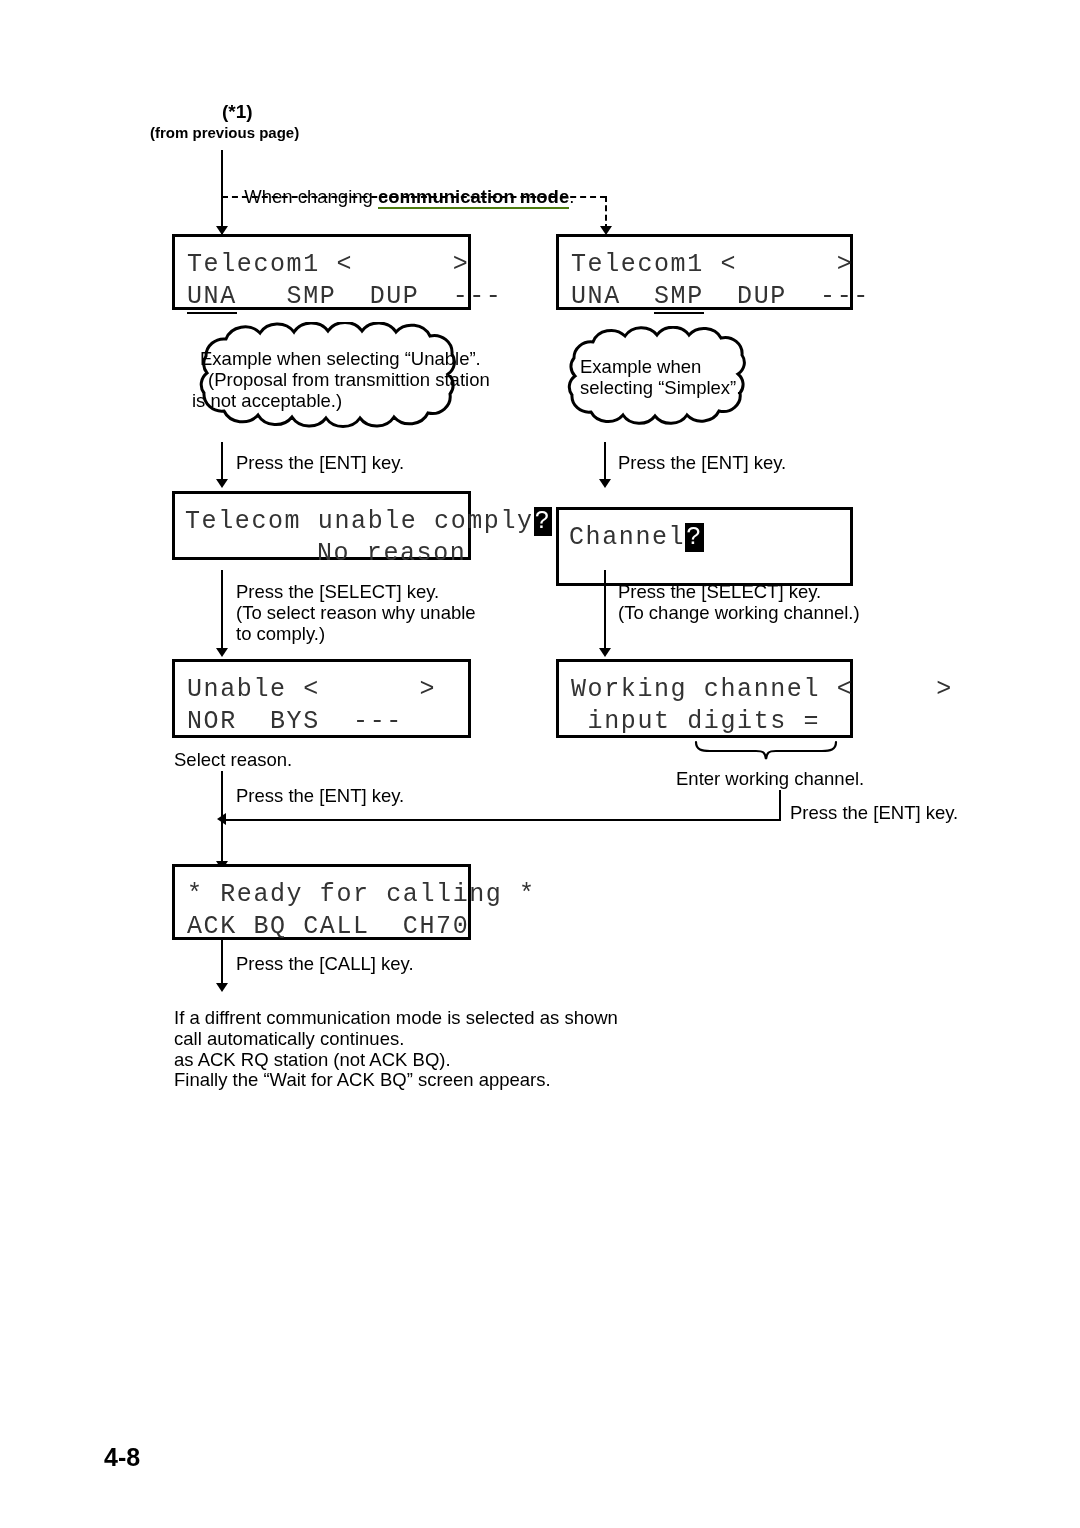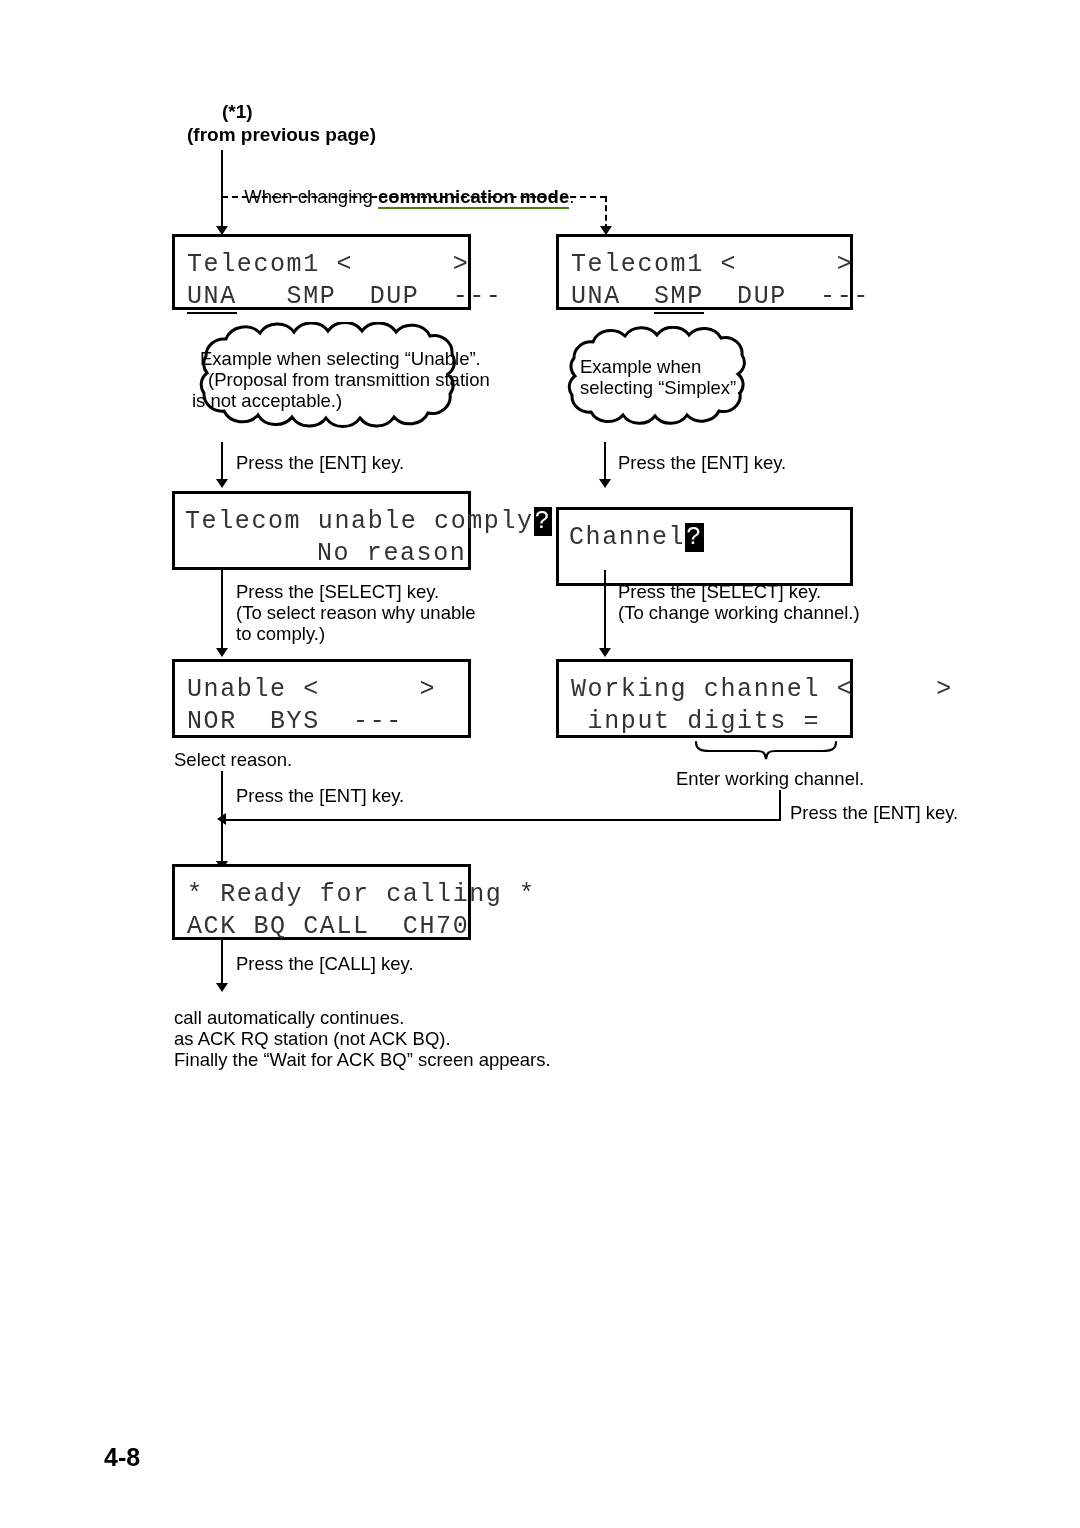--- a/index.html
+++ b/index.html
@@ -9,21 +9,21 @@
     -webkit-font-smoothing:antialiased;
   }
   .abs{position:absolute;}
   .sans{font-family:"Liberation Sans", sans-serif;}
 
   
   .hdr-star{
     left:222px;top:101px;font-size:19px;font-weight:bold;letter-spacing:0px;
   }
   .hdr-prev{
-    left:150px;top:124px;font-size:19px;font-weight:bold;margin-left:37px;
+    left:150px;top:124px;font-size:15px;font-weight:bold;
   }
 
   
   .txt{font-size:18.5px;line-height:21px;white-space:pre;}
 
   
   .lcd{
     position:absolute;border:3px solid #000;background:#fff;box-sizing:border-box;
   }
   .lcd .line{
@@ -142,21 +142,21 @@
 </div>
 
 <div class="vline" style="left:221px;top:442px;height:44px;"></div>
 <div class="arrow-d" style="left:216px;top:479px;"></div>
 <div class="abs txt sans" style="left:236px;top:452px;">Press the [ENT] key.</div>
 
 <div class="vline" style="left:604px;top:442px;height:44px;"></div>
 <div class="arrow-d" style="left:599px;top:479px;"></div>
 <div class="abs txt sans" style="left:618px;top:452px;">Press the [ENT] key.</div>
 
-<div class="lcd" style="left:172px;top:491px;width:299px;height:79px;">
+<div class="lcd" style="left:172px;top:491px;width:299px;height:69px;">
   <div class="line" style="left:10px;top:13px;"><span>Telecom unable comply</span><span class="inv">?</span></div>
   <div class="line" style="left:142px;top:45px;">No reason</div>
 </div>
 
 <div class="lcd" style="left:556px;top:491px;width:297px;height:79px;margin-top:16px;">
   <div class="line" style="left:10px;top:13px;"><span>Channel</span><span class="inv">?</span></div>
   <div class="line" style="left:10px;top:45px;"></div>
 </div>
 
 <div class="vline" style="left:221px;top:570px;height:85px;"></div>
@@ -201,18 +201,19 @@
 <div class="lcd" style="left:172px;top:864px;width:299px;height:76px;">
   <div class="line" style="left:12px;top:13px;">* Ready for calling *</div>
   <div class="line" style="left:12px;top:45px;">ACK BQ CALL  CH70</div>
 </div>
 
 <div class="vline" style="left:221px;top:940px;height:50px;"></div>
 <div class="arrow-d" style="left:216px;top:983px;"></div>
 <div class="abs txt sans" style="left:236px;top:953px;">Press the [CALL] key.</div>
 
 <div class="abs sans" style="left:174px;top:1008px;font-size:18.5px;line-height:20.8px;">
+  <div>If a diffrent communication mode is selected as shown</div>
   <div>call automatically continues.</div>
   <div>as ACK RQ station (not ACK BQ).</div>
   <div>Finally the “Wait for ACK BQ” screen appears.</div>
 </div>
 
 <div class="abs pageno sans">4-8</div>
 
 </body></html>

